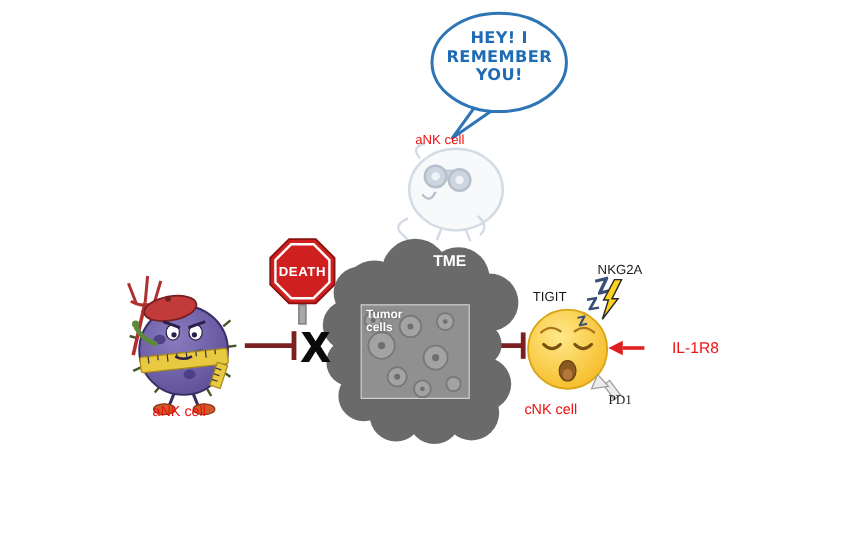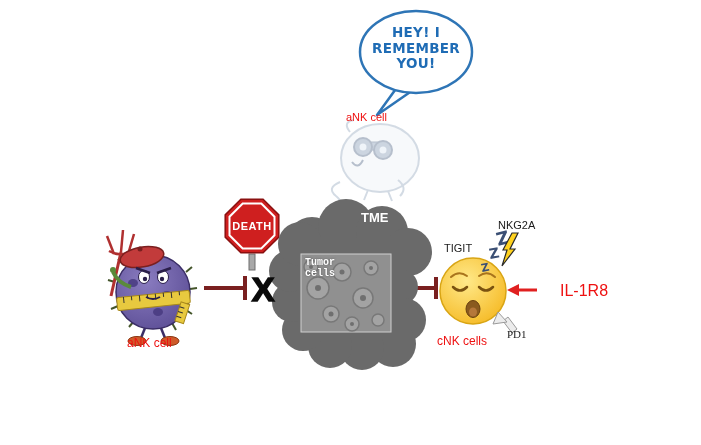--- a/index.html
+++ b/index.html
@@ -6,24 +6,24 @@
   html,body { background:#ffffff; }
   body { font-family:"Liberation Sans", sans-serif; }
   #canvas { position:relative; width:701px; height:445px; background:#ffffff; overflow:hidden; }
   #canvas > svg { position:absolute; left:0; top:0; z-index:1; }
   .lbl { position:absolute; z-index:2; white-space:nowrap; }
   .red { color:#ee1111; font-weight:normal; }
   .blk { color:#1a1a1a; }
   .lbl-ghost   { left:346px; top:111px; font-size:11px; }
   .lbl-ank     { left:127px; top:336px; font-size:12px; }
   .lbl-tme     { left:361px; top:210px; font-size:13px; font-weight:bold; color:#ffffff; }
-  .lbl-tumor   { left:305px; top:257px; font-size:10px; font-weight:bold; color:#ffffff; line-height:11px; white-space:normal; width:48px; text-shadow:0 0 2px #555;font-family:Liberation Mono, monospace; }
+  .lbl-tumor   { left:305px; top:257px; font-size:10px; font-weight:bold; color:#ffffff; line-height:11px; white-space:normal; width:48px; text-shadow:0 0 2px #555; }
   .lbl-tigit   { left:444px; top:226px; font-size:11px;margin-top:16px; }
   .lbl-nkg2a   { left:498px; top:219px; font-size:11px; }
-  .lbl-il1r8   { left:540px; top:282px; font-size:16px;padding-left:20px; }
+  .lbl-il1r8   { left:540px; top:282px; font-size:13px;padding-left:20px; }
   .lbl-pd1     { left:507px; top:328px; font-size:11px;font-family:Liberation Serif, serif; }
   .lbl-cnk     { left:437px; top:334px; font-size:12px; }
   .bubble-text { left:364px; top:25px; width:104px; text-align:center; z-index:2; position:absolute;
                  color:#1f6cb5; font-weight:bold; font-size:13.5px; line-height:15.5px;
                  font-family:"DejaVu Sans", sans-serif; letter-spacing:.3px; }
 </style>
 </head>
 <body>
 
 <div id="canvas">
@@ -236,14 +236,14 @@
   <div class="lbl lbl-ank red">aNK cell</div>
   <div class="lbl lbl-tme">TME</div>
   <div class="lbl lbl-tumor">
     <div>Tumor</div>
     <div>cells</div>
   </div>
   <div class="lbl lbl-tigit blk">TIGIT</div>
   <div class="lbl lbl-nkg2a blk">NKG2A</div>
   <div class="lbl lbl-il1r8 red">IL-1R8</div>
   <div class="lbl lbl-pd1 blk">PD1</div>
-  <div class="lbl lbl-cnk red">cNK cells</div>
+  <div class="lbl lbl-cnk red">cNK cell</div>
 </div>
 
 </body></html>

